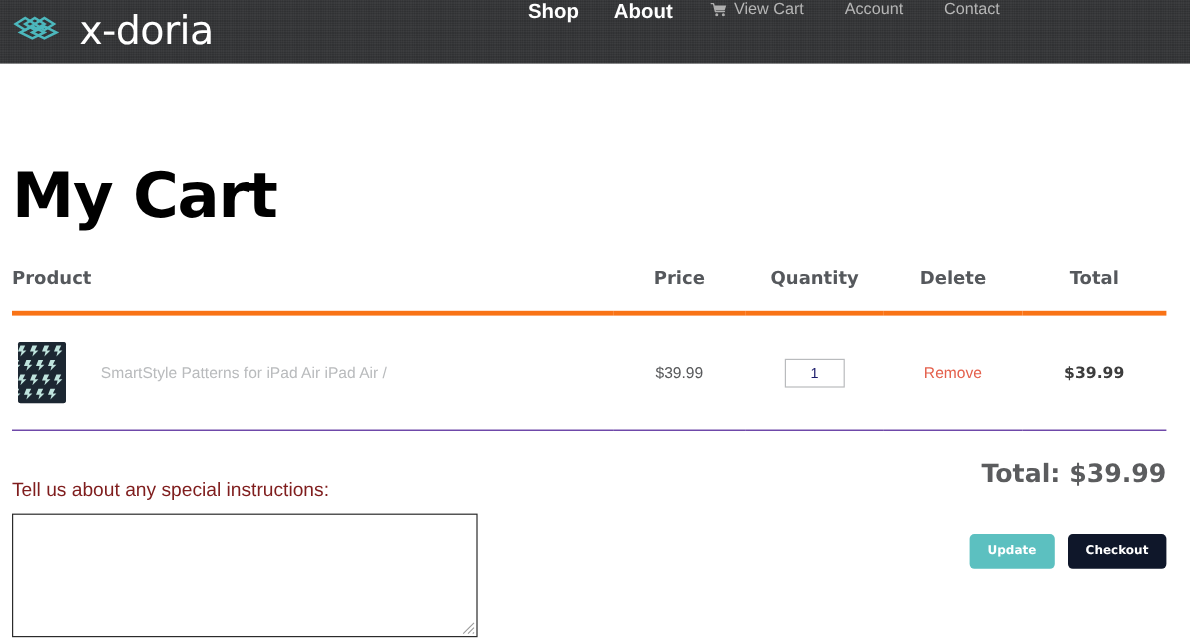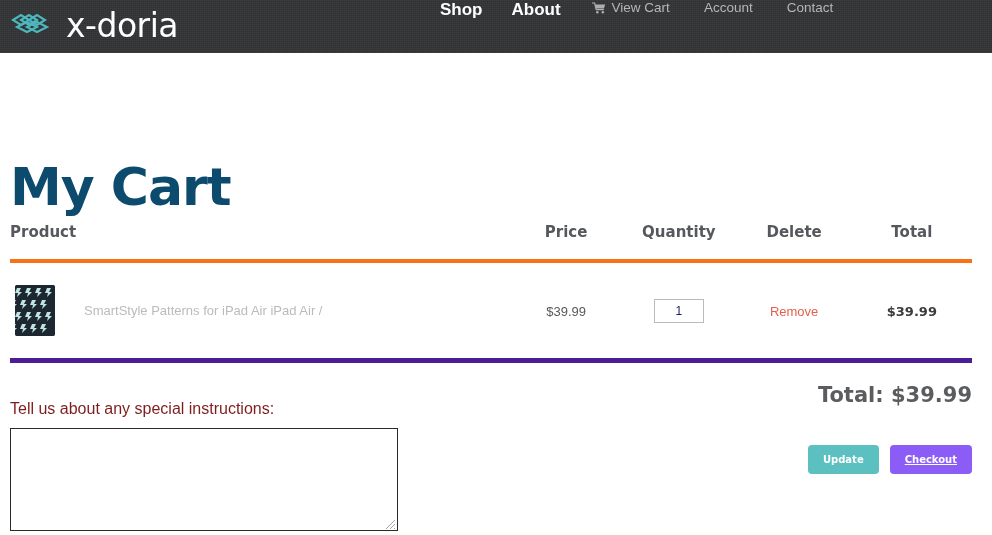--- a/index.html
+++ b/index.html
@@ -86,26 +86,26 @@
     height: 20px;
     padding: 0;
   }
   .search-input::placeholder { color: #9a9b9d; opacity: 1; }
 
   
   .page { position: relative; width: 992px; }
 
   .page-title {
     position: absolute;
-    left: 10px; top: 103px;
+    left: 10px; top: 80px;
     margin: 0;
     font-size: 52px;
     line-height: 62px;
     font-weight: bold;
-    color: #0c4a6e;
+    color: #000000;
     letter-spacing: -1px;
     font-family: "DejaVu Sans", sans-serif;
   }
 
   
   .cart-table {
     position: absolute;
     left: 10px; top: 170px;
     width: 962px;
     border-collapse: collapse;
@@ -114,21 +114,21 @@
     font-size: 15px;
     font-weight: bold;
     color: #55585c;
     padding: 0 0 18px 0;
     border-bottom: 4px solid #f97316;
     text-align: center;
     font-family: "DejaVu Sans", sans-serif;
   }
   .cart-table th.col-product { text-align: left; }
   .cart-table td {
-    border-bottom: 5px solid #4c1d95;
+    border-bottom: 1px solid #4c1d95;
     padding: 22px 0;
     vertical-align: middle;
     text-align: center;
   }
 
   .col-product  { width: 500px; }
   .col-price    { width: 110px; }
   .col-qty      { width: 115px; }
   .col-delete   { width: 115px; }
   .col-total    { width: 120px; }
@@ -201,21 +201,21 @@
     font-size: 10px;
     font-weight: bold;
     font-family: "DejaVu Sans", sans-serif;
     padding: 0 15px;
     height: 29px;
     line-height: 29px;
     cursor: pointer;
     white-space: nowrap;
   }
   .btn-update   { background: #5cc0c0; }
-  .btn-checkout { background: #8b5cf6; text-decoration: underline; }
+  .btn-checkout { background: #0f172a; }
 
   
   .instr-label {
     position: absolute;
     left: 10px; top: 347px;
     font-size: 16px;
     color: #7f1d1d;
   }
   .instr-box {
     position: absolute;

